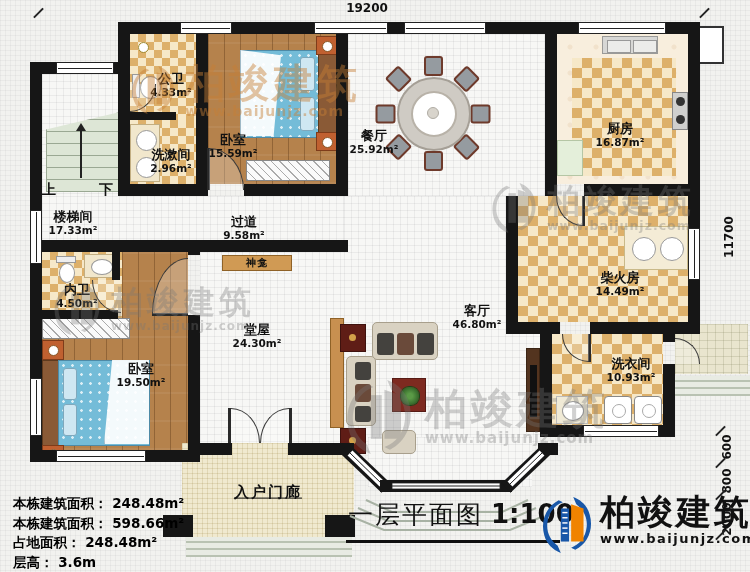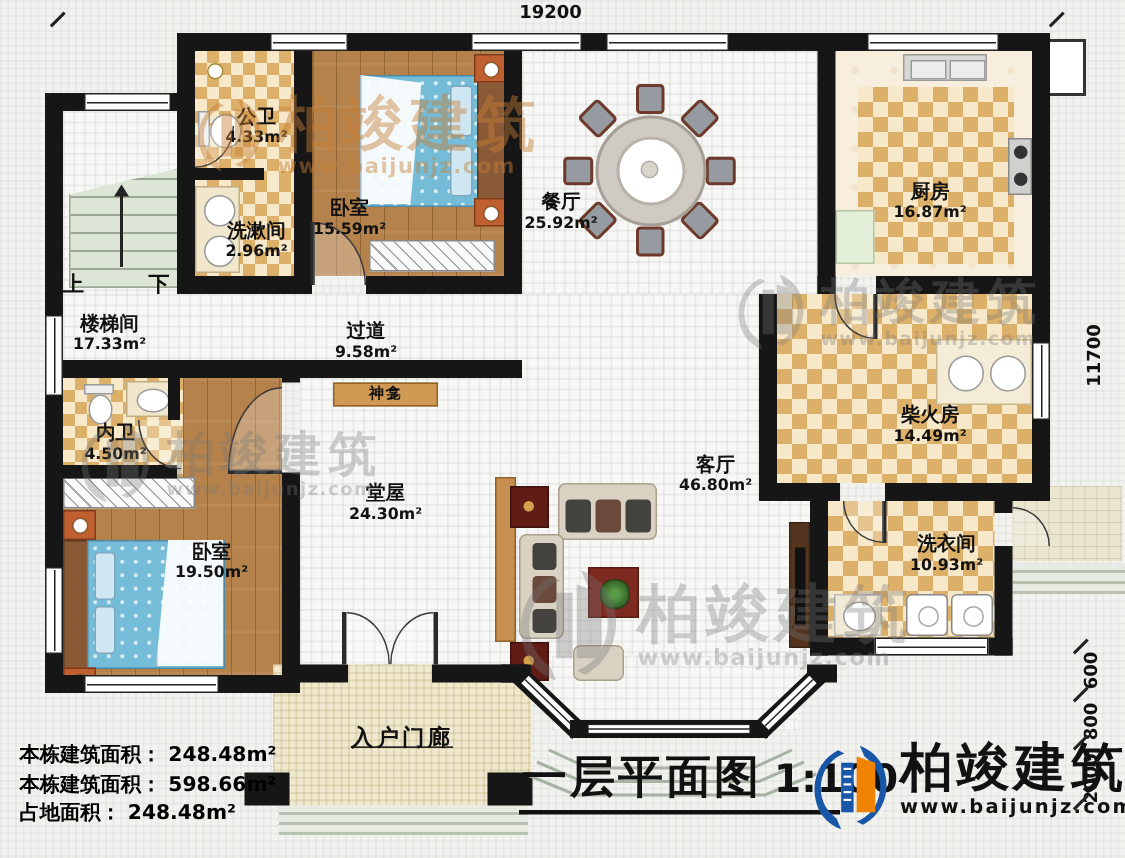--- a/index.html
+++ b/index.html
@@ -36,21 +36,21 @@
   .dim.rot{transform:rotate(-90deg);transform-origin:0 0;text-align:center;}
   .tick{position:absolute;width:13px;height:2px;background:#222;transform:rotate(-45deg);z-index:20;}
   .wm{position:absolute;display:flex;align-items:center;gap:7px;z-index:40;pointer-events:none;}
   .wm .col{display:flex;flex-direction:column;line-height:1.05;}
   .wm .nm{font-weight:bold;letter-spacing:4px;}
   .wm .ur{font-weight:bold;letter-spacing:1px;}
   .wm.gray{opacity:.33;color:#777;}
   .wm.orange{opacity:.45;color:#c77f35;}
   .info{position:absolute;left:13px;top:494px;z-index:50;font-size:13.5px;font-weight:bold;color:#000;line-height:19.5px;white-space:nowrap;}
   .titleblock{position:absolute;left:348px;top:498px;z-index:50;display:flex;align-items:baseline;color:#111;}
-  .titleblock .t1{font-size:30px;font-weight:bold;letter-spacing:2px;}
+  .titleblock .t1{font-size:25px;font-weight:normal;letter-spacing:2px;}
   .titleblock .t2{font-size:26px;font-weight:bold;margin-left:8px;}
   .underline{position:absolute;left:346px;top:540px;width:214px;height:3px;background:#111;z-index:50;}
   .brand{position:absolute;left:538px;top:494px;z-index:55;display:flex;align-items:flex-start;gap:4px;}
   .brand .col{display:flex;flex-direction:column;}
   .brand .nm{font-size:35px;font-weight:bold;letter-spacing:3px;color:#111;line-height:1.05;}
   .brand .ur{font-size:13px;font-weight:bold;letter-spacing:1.5px;color:#111;}
   .stair{position:absolute;left:46px;top:112px;width:72px;height:78px;background:#dde6d6;border:1px solid #9aa893;
     background-image:repeating-linear-gradient(0deg,transparent 0 11px,#9aa893 11px 12px);
     clip-path:polygon(0 22%,100% 0,100% 100%,0 100%);z-index:6;}
   .stair-arrow{position:absolute;left:80px;top:126px;width:2px;height:52px;background:#222;z-index:7;}
@@ -378,20 +378,21 @@
     <div class="col">
         <span class="nm" style="font-size:42px">柏竣建筑</span>
         <span class="ur" style="font-size:15px">www.baijunjz.com</span>
       </div>
   </div>
 
   <div class="info">
     <div>本栋建筑面积： 248.48m²</div>
     <div>本栋建筑面积： 598.66m²</div>
     <div>占地面积： 248.48m²</div>
+    <div>层高： 3.6m</div>
   </div>
 
   <div class="titleblock">
     <span class="t1">一层平面图</span>
     <span class="t2">1:100</span>
   </div>
   <div class="underline"></div>
 
   <div class="brand">
     <svg width="58" height="62" viewBox="0 0 56 60">

